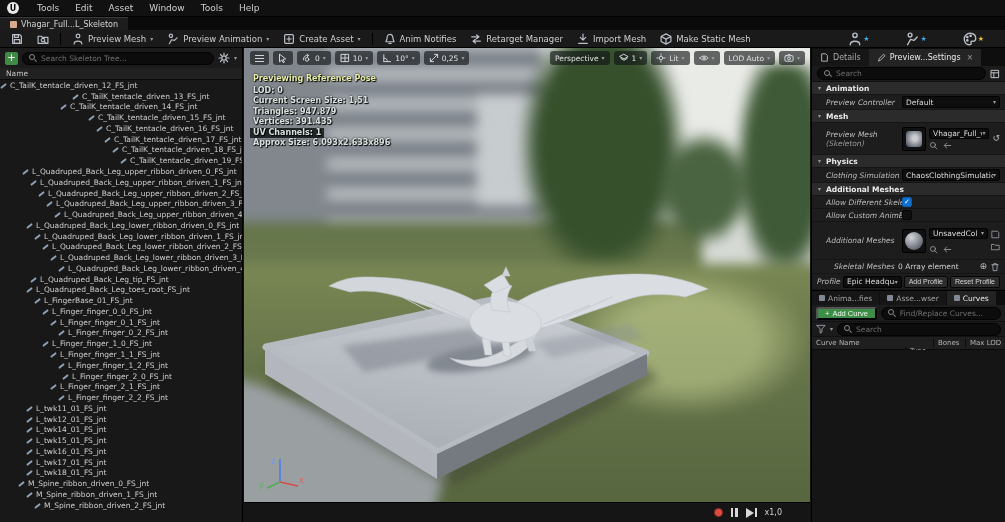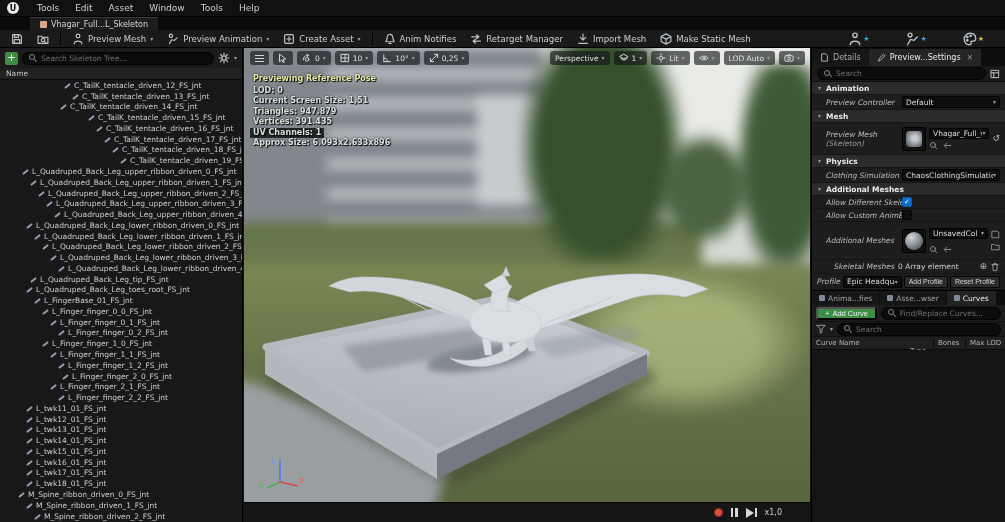--- a/index.html
+++ b/index.html
@@ -6,21 +6,21 @@
   *{box-sizing:border-box;}
   .app{position:relative;width:1005px;height:522px;background:#141414;overflow:hidden;
        font-family:"DejaVu Sans","Liberation Sans",sans-serif;font-size:9px;color:#c8c8c8;
        -webkit-user-select:none;user-select:none;}
   
   .menubar{position:absolute;left:0;top:0;width:100%;height:17px;background:#111;display:flex;align-items:center;gap:2px;padding:0 7px;border-bottom:1px solid #000;}
   .ue-logo{width:12px;height:12px;border-radius:50%;background:#e9e9e9;color:#0a0a0a;font-weight:bold;font-size:8px;display:flex;align-items:center;justify-content:center;margin-right:8px;}
   .menu-items{display:flex;gap:0;}
   .menu-item{padding:2px 8px;color:#cfcfcf;}
   
-  .tabbar{position:absolute;left:0;top:17px;width:100%;height:13px;background:#0a0a0a;display:flex;align-items:flex-end;padding-left:30px;}
+  .tabbar{position:absolute;left:0;top:17px;width:100%;height:13px;background:#0a0a0a;display:flex;align-items:flex-end;}
   .asset-tab{height:13px;display:flex;align-items:center;gap:4px;background:#1d1d1d;border-top:1px solid #3b3b3b;padding:0 10px;font-size:8px;color:#d6d6d6;}
   .asset-ic{width:7px;height:7px;border-radius:1px;background:#d8a98b;}
   
   .toolbar{position:absolute;left:0;top:30px;width:100%;height:18px;background:#1a1a1a;border-bottom:1px solid #000;display:flex;align-items:center;gap:4px;padding:0 6px;}
   .tb-btn{display:flex;align-items:center;gap:4px;background:none;border:none;color:#cfcfcf;font-size:8.5px;padding:2px 5px;font-family:inherit;}
   .tb-sep{width:1px;height:12px;background:#000;margin:0 2px;}
   .caret{font-size:6px;color:#9a9a9a;line-height:1;}
   .ic{flex:none;}
   .ic *{stroke:#b9c0c8;fill:none;stroke-width:1.1;stroke-linecap:round;stroke-linejoin:round;}
   .tb-right{margin-left:auto;display:flex;align-items:center;gap:26px;padding-right:10px;}
@@ -256,21 +256,21 @@
       <svg class="ic" width="12" height="12" viewBox="0 0 11 11">
           <circle cx="5.5" cy="5.5" r="2"></circle>
           <path d="M5.5,1 v1.6 M5.5,8.4 v1.6 M1,5.5 h1.6 M8.4,5.5 h1.6 M2.3,2.3 l1.2,1.2 M7.5,7.5 l1.2,1.2 M8.7,2.3 l-1.2,1.2 M3.5,7.5 l-1.2,1.2"></path>
         </svg>
       <span class="caret">▾</span>
     </div>
     <div class="tree-header">
       <span>Name</span>
     </div>
     <div class="tree-rows">
-        <div class="tree-row" style="padding-left: 64px;">
+        <div class="tree-row" style="">
           <span class="bone-icon"></span>
           <span class="tree-label">C_TailK_tentacle_driven_12_FS_jnt</span>
         </div>
         <div class="tree-row" style="padding-left: 72px;">
           <span class="bone-icon"></span>
           <span class="tree-label">C_TailK_tentacle_driven_13_FS_jnt</span>
         </div>
         <div class="tree-row" style="padding-left: 60px;">
           <span class="bone-icon"></span>
           <span class="tree-label">C_TailK_tentacle_driven_14_FS_jnt</span>
@@ -383,24 +383,20 @@
           <span class="bone-icon"></span>
           <span class="tree-label">L_Finger_finger_2_2_FS_jnt</span>
         </div>
         <div class="tree-row" style="padding-left: 26px;">
           <span class="bone-icon"></span>
           <span class="tree-label">L_twk11_01_FS_jnt</span>
         </div>
         <div class="tree-row" style="padding-left: 26px;">
           <span class="bone-icon"></span>
           <span class="tree-label">L_twk12_01_FS_jnt</span>
-        </div>
-        <div class="tree-row" style="padding-left: 26px;">
-          <span class="bone-icon"></span>
-          <span class="tree-label">L_twk13_01_FS_jnt</span>
         </div>
         <div class="tree-row" style="padding-left: 26px;">
           <span class="bone-icon"></span>
           <span class="tree-label">L_twk14_01_FS_jnt</span>
         </div>
         <div class="tree-row" style="padding-left: 26px;">
           <span class="bone-icon"></span>
           <span class="tree-label">L_twk15_01_FS_jnt</span>
         </div>
         <div class="tree-row" style="padding-left: 26px;">

